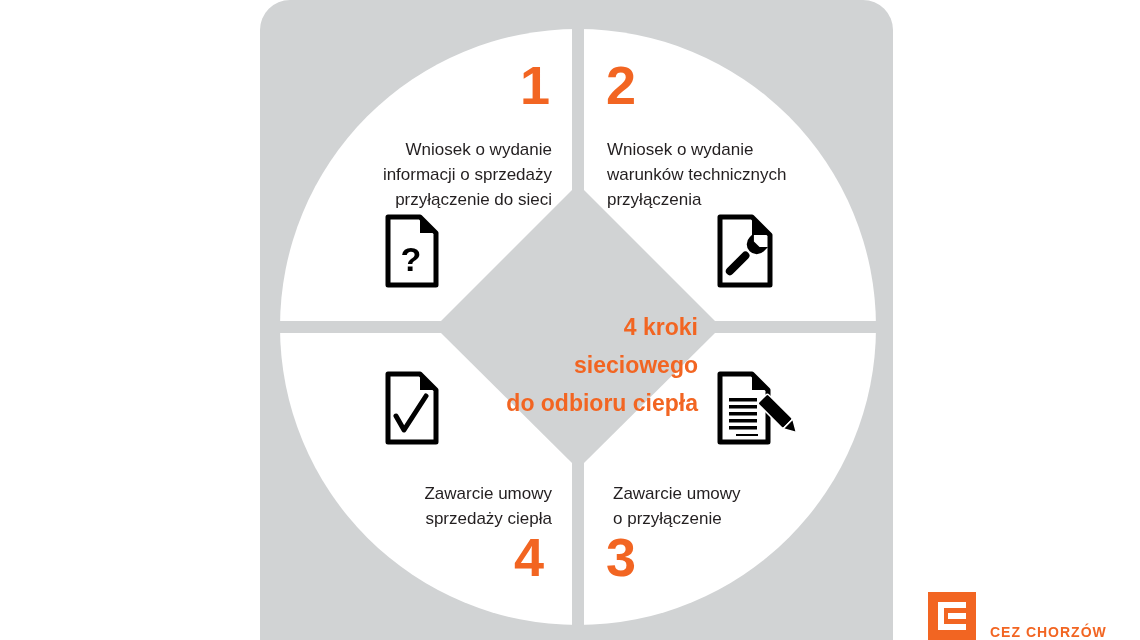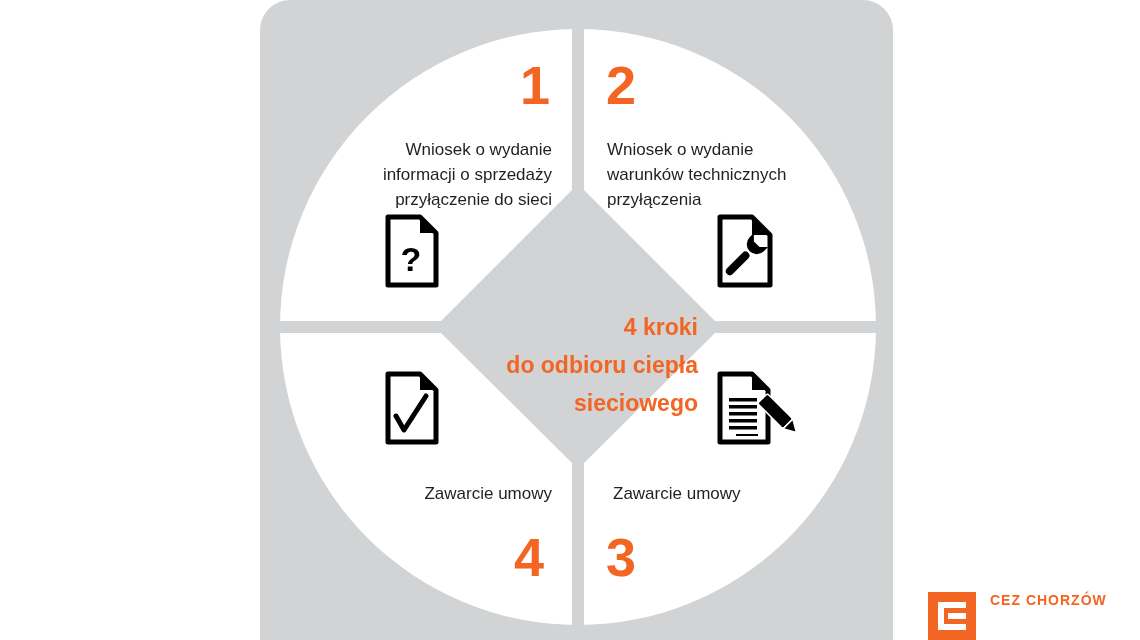--- a/index.html
+++ b/index.html
@@ -7,21 +7,21 @@
          font-family:"Liberation Sans", "DejaVu Sans", sans-serif; }
   .panel { position:absolute; left:260px; top:0; width:633px; height:640px; background:#d1d3d4;
            border-radius:30px 30px 0 0; }
   svg.wheel { position:absolute; left:0; top:0; }
   .step-num { position:absolute; color:#f26522; font-weight:bold; font-size:54px; line-height:54px; }
   .step-text { position:absolute; color:#231f20; font-size:17px; line-height:25px;margin-top:16px; }
   .right-align { text-align:right; }
   .center-title { position:absolute; left:458px; top:264px; width:240px; text-align:right;
                   color:#f26522; font-weight:bold; font-size:23px; line-height:38px;margin-top:44px; }
   .icon { position:absolute; }
-  .logo { position:absolute; left:928px; top:592px; display:flex; align-items:flex-start; }
+  .logo { position:absolute; left:928px; top:592px; display:flex; align-items:flex-end; }
   .logo-mark { width:48px; height:48px; background:#f26522; position:relative; }
   .logo-text { margin-left:14px; color:#f26522; font-weight:bold; font-size:14px; letter-spacing:1px; }
 </style>
 </head>
 <body>
 
 <div class="panel"></div>
 
 <svg class="wheel" width="1140" height="640">
   <defs>
@@ -65,50 +65,52 @@
   <path d="M4 4 H36 L54 22 V72 H4 Z" fill="#fff" stroke="#000" stroke-width="5" stroke-linejoin="round"></path>
   <path d="M36 4 V22 H54 Z" fill="#000"></path>
   <g transform="rotate(45 28 44)">
     <rect x="24" y="38" width="8" height="30" rx="4" fill="#000"></rect>
     <path d="M18 26 A10 10 0 1 0 38 26 L38 20 L32 26 L24 26 L18 20 Z" fill="#000"></path>
   </g>
 </svg>
 
 <div class="center-title">
   <div>4 kroki</div>
+  <div>sieciowego</div>
   <div>do odbioru ciepła</div>
-  <div>sieciowego</div>
 </div>
 
 <svg class="icon" style="left:384px; top:370px;" width="56" height="76" viewBox="0 0 56 76">
   <path d="M4 4 H36 L52 20 V72 H4 Z" fill="#fff" stroke="#000" stroke-width="5" stroke-linejoin="round"></path>
   <path d="M36 4 V20 H52 Z" fill="#000"></path>
   <path d="M12 46 L20 60 L42 26" fill="none" stroke="#000" stroke-width="5" stroke-linecap="round" stroke-linejoin="round"></path>
 </svg>
 <div class="step-text right-align" style="left:330px; top:465px; width:222px;">
   <div>Zawarcie umowy</div>
+  <div>sprzedaży ciepła</div>
 </div>
 <div class="step-num" style="left:514px; top:530px;">4</div>
 
 <svg class="icon" style="left:716px; top:370px;" width="84" height="76" viewBox="0 0 84 76">
   <path d="M4 4 H36 L52 20 V72 H4 Z" fill="#fff" stroke="#000" stroke-width="5" stroke-linejoin="round"></path>
   <path d="M36 4 V20 H52 Z" fill="#000"></path>
   <rect x="13" y="28" width="28" height="3.5" fill="#000"></rect>
   <rect x="13" y="35" width="28" height="3.5" fill="#000"></rect>
   <rect x="13" y="42" width="28" height="3.5" fill="#000"></rect>
   <rect x="13" y="49" width="28" height="3.5" fill="#000"></rect>
   <rect x="13" y="56" width="28" height="3.5" fill="#000"></rect>
   <rect x="20" y="64" width="22" height="2" fill="#000"></rect>
   <g transform="rotate(-45 62 44)">
     <rect x="55" y="22" width="14" height="36" rx="2" fill="#000" stroke="#fff" stroke-width="1.5"></rect>
     <polygon points="55,58 69,58 62,70" fill="#000" stroke="#fff" stroke-width="1.5"></polygon>
   </g>
 </svg>
 <div class="step-text" style="left:613px; top:465px; width:220px;">
   <div>Zawarcie umowy</div>
+  <div>o przyłączenie</div>
 </div>
 <div class="step-num" style="left:606px; top:530px;">3</div>
 
 <div class="logo">
   <svg class="logo-mark" width="48" height="48" viewBox="0 0 48 48">
     <rect width="48" height="48" fill="#f26522"></rect>
     <path d="M10 10 H38 V16 H16 V32 H38 V38 H10 Z" fill="#fff"></path>
     <rect x="20" y="21" width="18" height="6" fill="#fff"></rect>
   </svg>
   <span class="logo-text">CEZ CHORZÓW</span>

